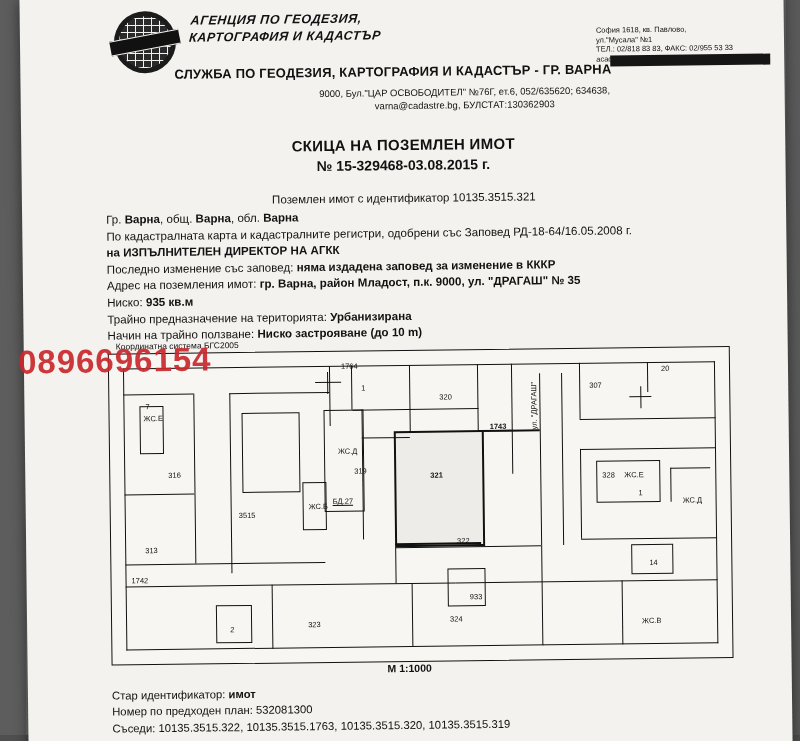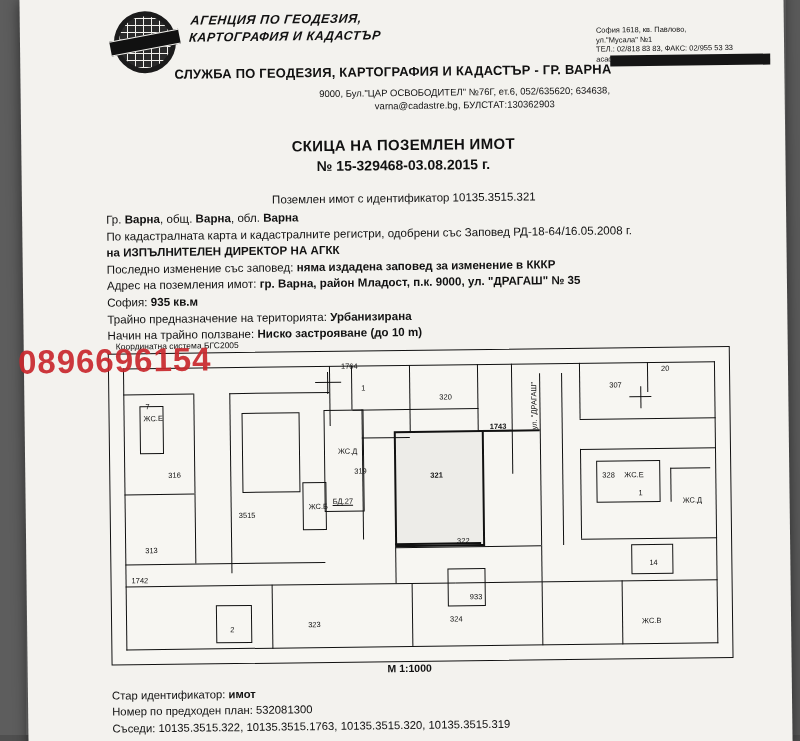--- a/index.html
+++ b/index.html
@@ -160,21 +160,21 @@
         </div>
         <div class="ln">По кадастралната карта и кадастралните регистри, одобрени със Заповед РД-18-64/16.05.2008 г.</div>
         <div class="ln b">на ИЗПЪЛНИТЕЛЕН ДИРЕКТОР НА АГКК</div>
         <div class="ln">
           <span>Последно изменение със заповед: </span><span class="b">няма издадена заповед за изменение в КККР</span>
         </div>
         <div class="ln">
           <span>Адрес на поземления имот: </span><span class="b">гр. Варна, район Младост, п.к. 9000, ул. "ДРАГАШ" № 35</span>
         </div>
         <div class="ln">
-          <span>София: </span><span class="b">935 кв.м</span>
+          <span>Ниско: </span><span class="b">935 кв.м</span>
         </div>
         <div class="ln">
           <span>Трайно предназначение на територията: </span><span class="b">Урбанизирана</span>
         </div>
         <div class="ln">
           <span>Начин на трайно ползване: </span><span class="b">Ниско застрояване (до 10 m)</span>
         </div>
       </div>
 
       <div class="coordsys">Координатна система БГС2005</div>
@@ -242,21 +242,21 @@
 
         <div class="mp" style="left:520px;top:48px;width:22px;height:1px;"></div>
         <div class="mp" style="left:531px;top:38px;width:1px;height:22px;"></div>
         <div class="mp" style="left:206px;top:30px;width:26px;height:1px;"></div>
         <div class="mp" style="left:218px;top:20px;width:1px;height:22px;"></div>
 
         <div id="map-labels">
             <div class="lbl" style="left: 232px; top: 10px;">1764</div>
             <div class="lbl" style="left: 252px; top: 32px;">1</div>
             <div class="lbl" style="left: 330px; top: 42px;">320</div>
-            <div class="lbl" style="left: 500px; top: 32px;">307</div>
+            <div class="lbl" style="left: 480px; top: 32px;">307</div>
             <div class="lbl" style="left: 552px; top: 16px;">20</div>
             <div class="lbl" style="left: 380px; top: 72px; font-weight: bold;">1743</div>
             <div class="lbl" style="left: 36px; top: 48px;">7</div>
             <div class="lbl" style="left: 34px; top: 60px;">ЖС.Е</div>
             <div class="lbl" style="left: 58px; top: 117px;">316</div>
             <div class="lbl" style="left: 228px; top: 95px;">ЖС.Д</div>
             <div class="lbl" style="left: 244px; top: 115px;">319</div>
             <div class="lbl" style="left: 222px; top: 145px; text-decoration: underline;">БД.27</div>
             <div class="lbl" style="left: 198px; top: 150px;">ЖС.Б</div>
             <div class="lbl" style="left: 128px; top: 158px;">3515</div>

